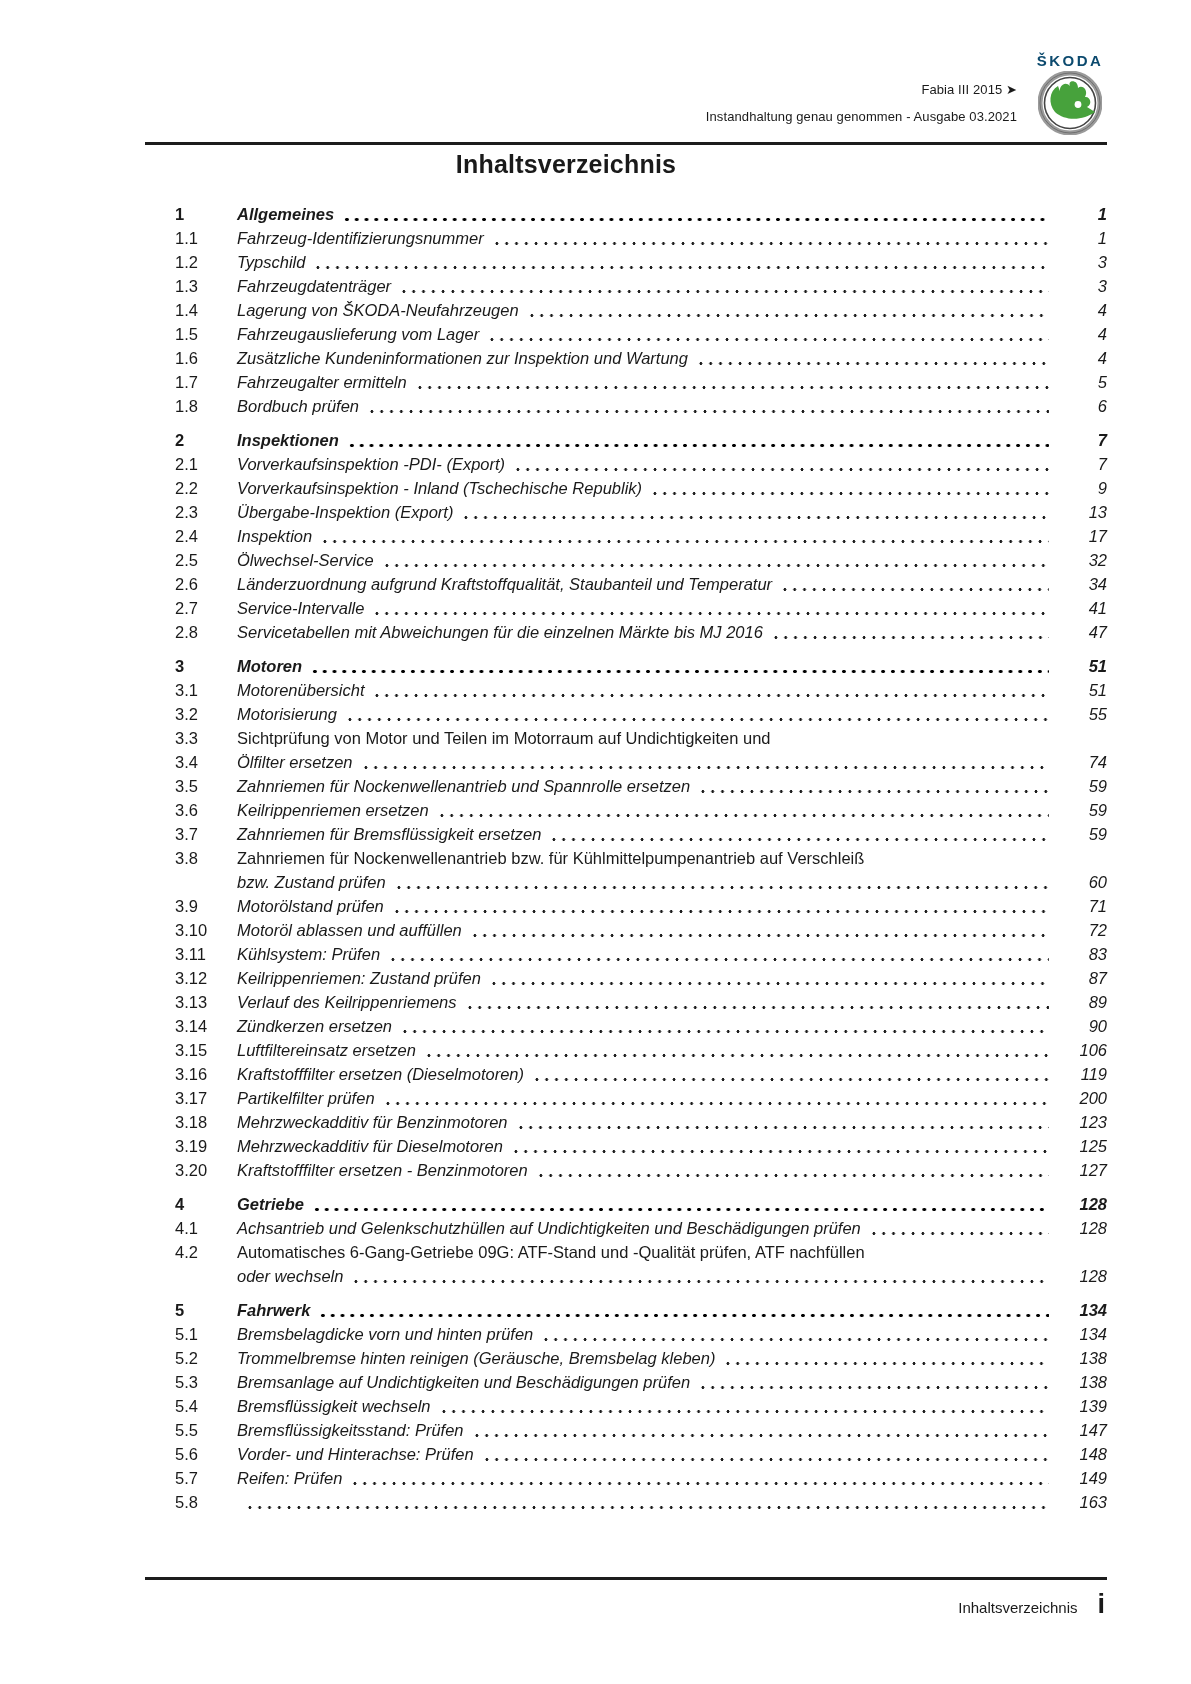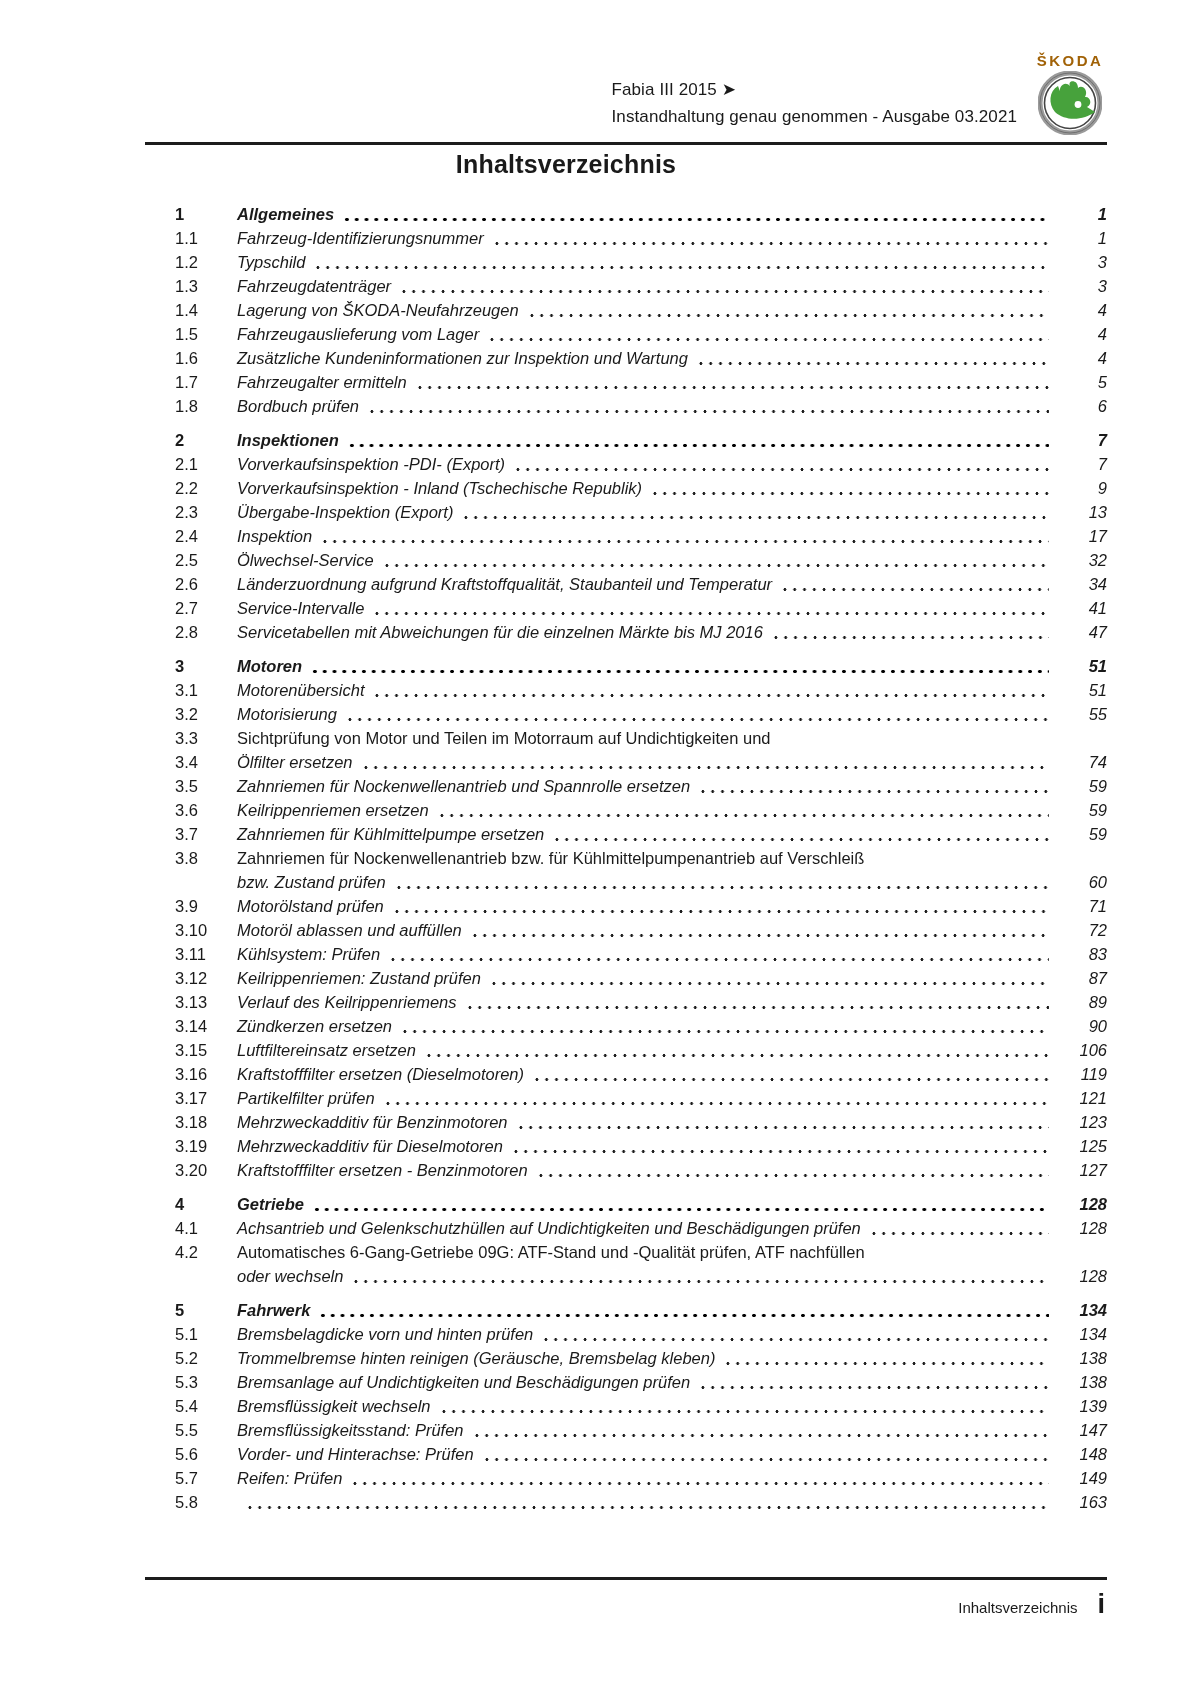--- a/index.html
+++ b/index.html
@@ -10,25 +10,25 @@
     font-family:"Liberation Sans", sans-serif;
     color:#1a1a1a;
     overflow:hidden;
   }
   
   .header {
     position:absolute; top:52px; left:145px; right:84px;
     display:flex; justify-content:flex-end; align-items:flex-start; gap:16px;
   }
   .header-text {
-    text-align:left; font-size:17px; line-height:27px;
+    text-align:right; font-size:13px; line-height:27px;
     padding-top:24px; letter-spacing:0.1px;
   }
   .logo { width:74px; text-align:center; }
-  .logo-word { font-size:15px; font-weight:bold; letter-spacing:2.5px; color:#a16207; }
+  .logo-word { font-size:15px; font-weight:bold; letter-spacing:2.5px; color:#0c4a6e; }
   .logo-mark { margin-top:2px; }
   .header-rule {
     position:absolute; top:142px; left:145px; right:84px;
     border-top:3px solid #1c1c1c;
   }
   
   .page-title {
     position:absolute; top:150px; left:145px; right:84px;
     text-align:center; padding-right:120px;
     font-size:25px; font-weight:bold; letter-spacing:0.2px;
@@ -371,21 +371,21 @@
         <span class="leader"></span>
         <span class="page">59</span>
       </div>
     </div>
   </div>
 
   <div class="entry">
     <div class="num">3.7</div>
     <div class="body">
       <div class="lastline">
-        <span class="txt">Zahnriemen für Kühlmittelpumpe ersetzen</span>
+        <span class="txt">Zahnriemen für Bremsflüssigkeit ersetzen</span>
         <span class="leader"></span>
         <span class="page">59</span>
       </div>
     </div>
   </div>
 
   <div class="entry">
     <div class="num">3.8</div>
     <div class="body">
       <div class="line">Zahnriemen für Nockenwellenantrieb bzw. für Kühlmittelpumpenantrieb auf Verschleiß</div>
@@ -484,21 +484,21 @@
       </div>
     </div>
   </div>
 
   <div class="entry">
     <div class="num">3.17</div>
     <div class="body">
       <div class="lastline">
         <span class="txt">Partikelfilter prüfen</span>
         <span class="leader"></span>
-        <span class="page">121</span>
+        <span class="page">200</span>
       </div>
     </div>
   </div>
 
   <div class="entry">
     <div class="num">3.18</div>
     <div class="body">
       <div class="lastline">
         <span class="txt">Mehrzweckadditiv für Benzinmotoren</span>
         <span class="leader"></span>

